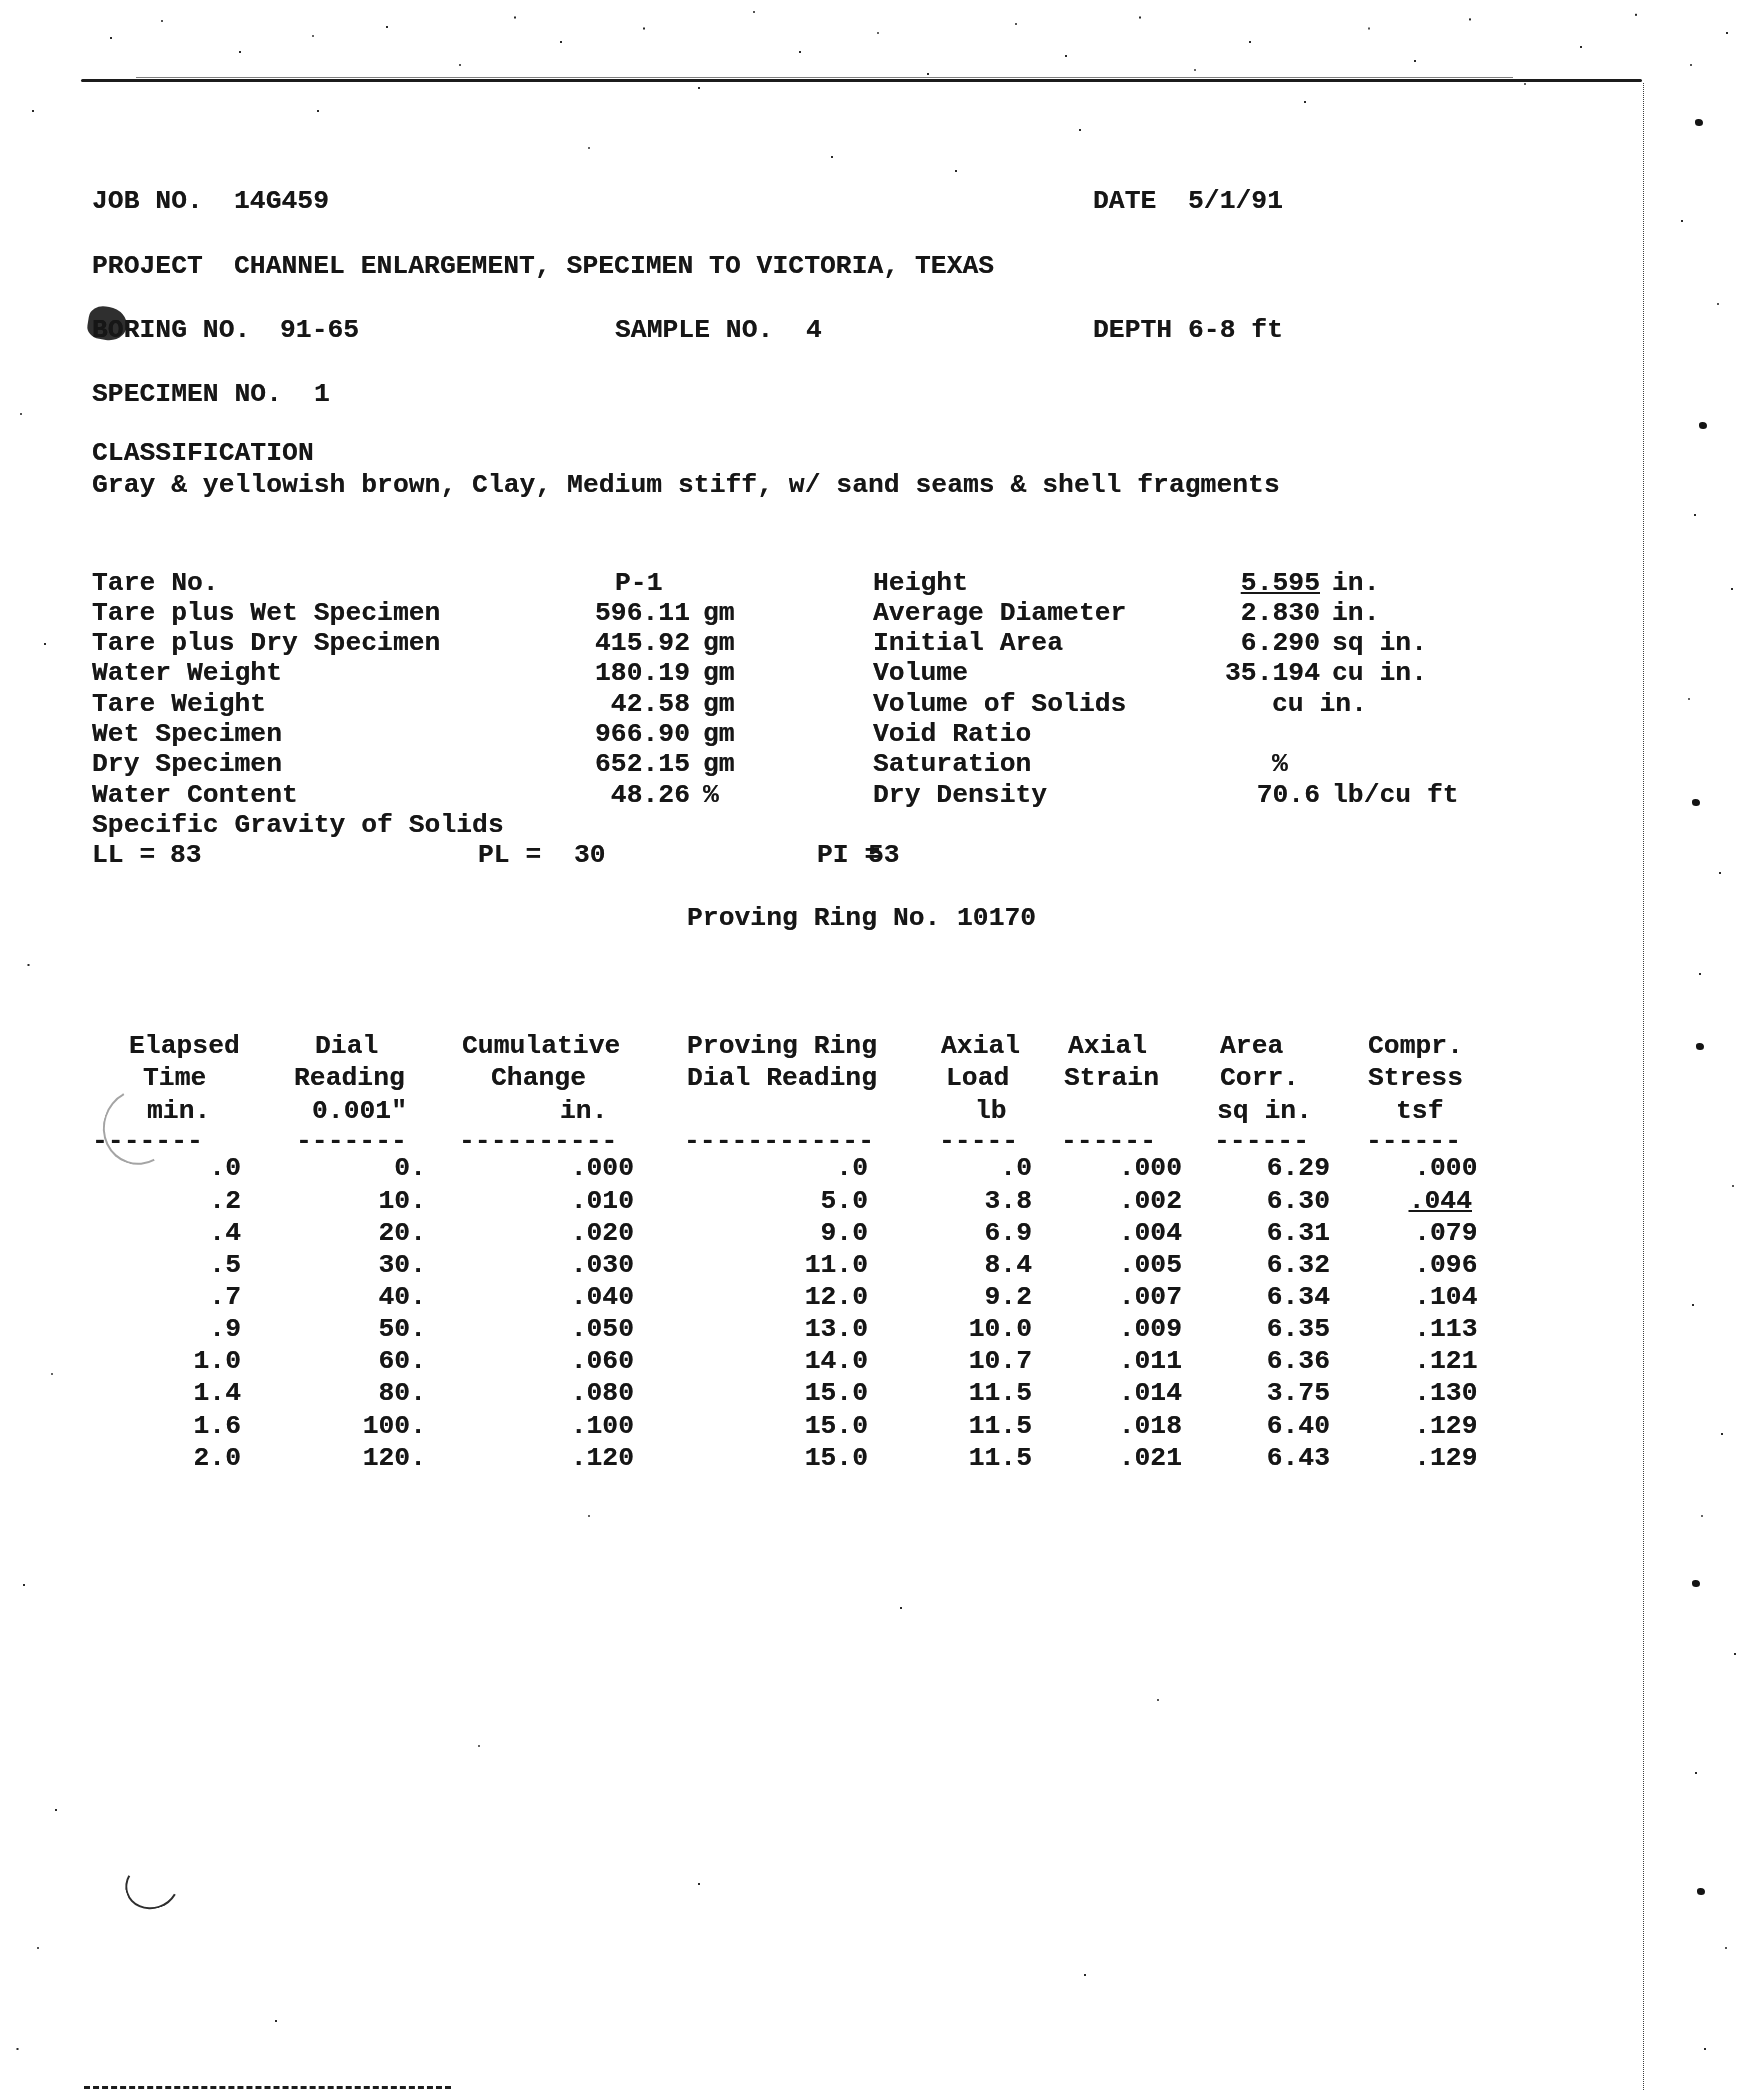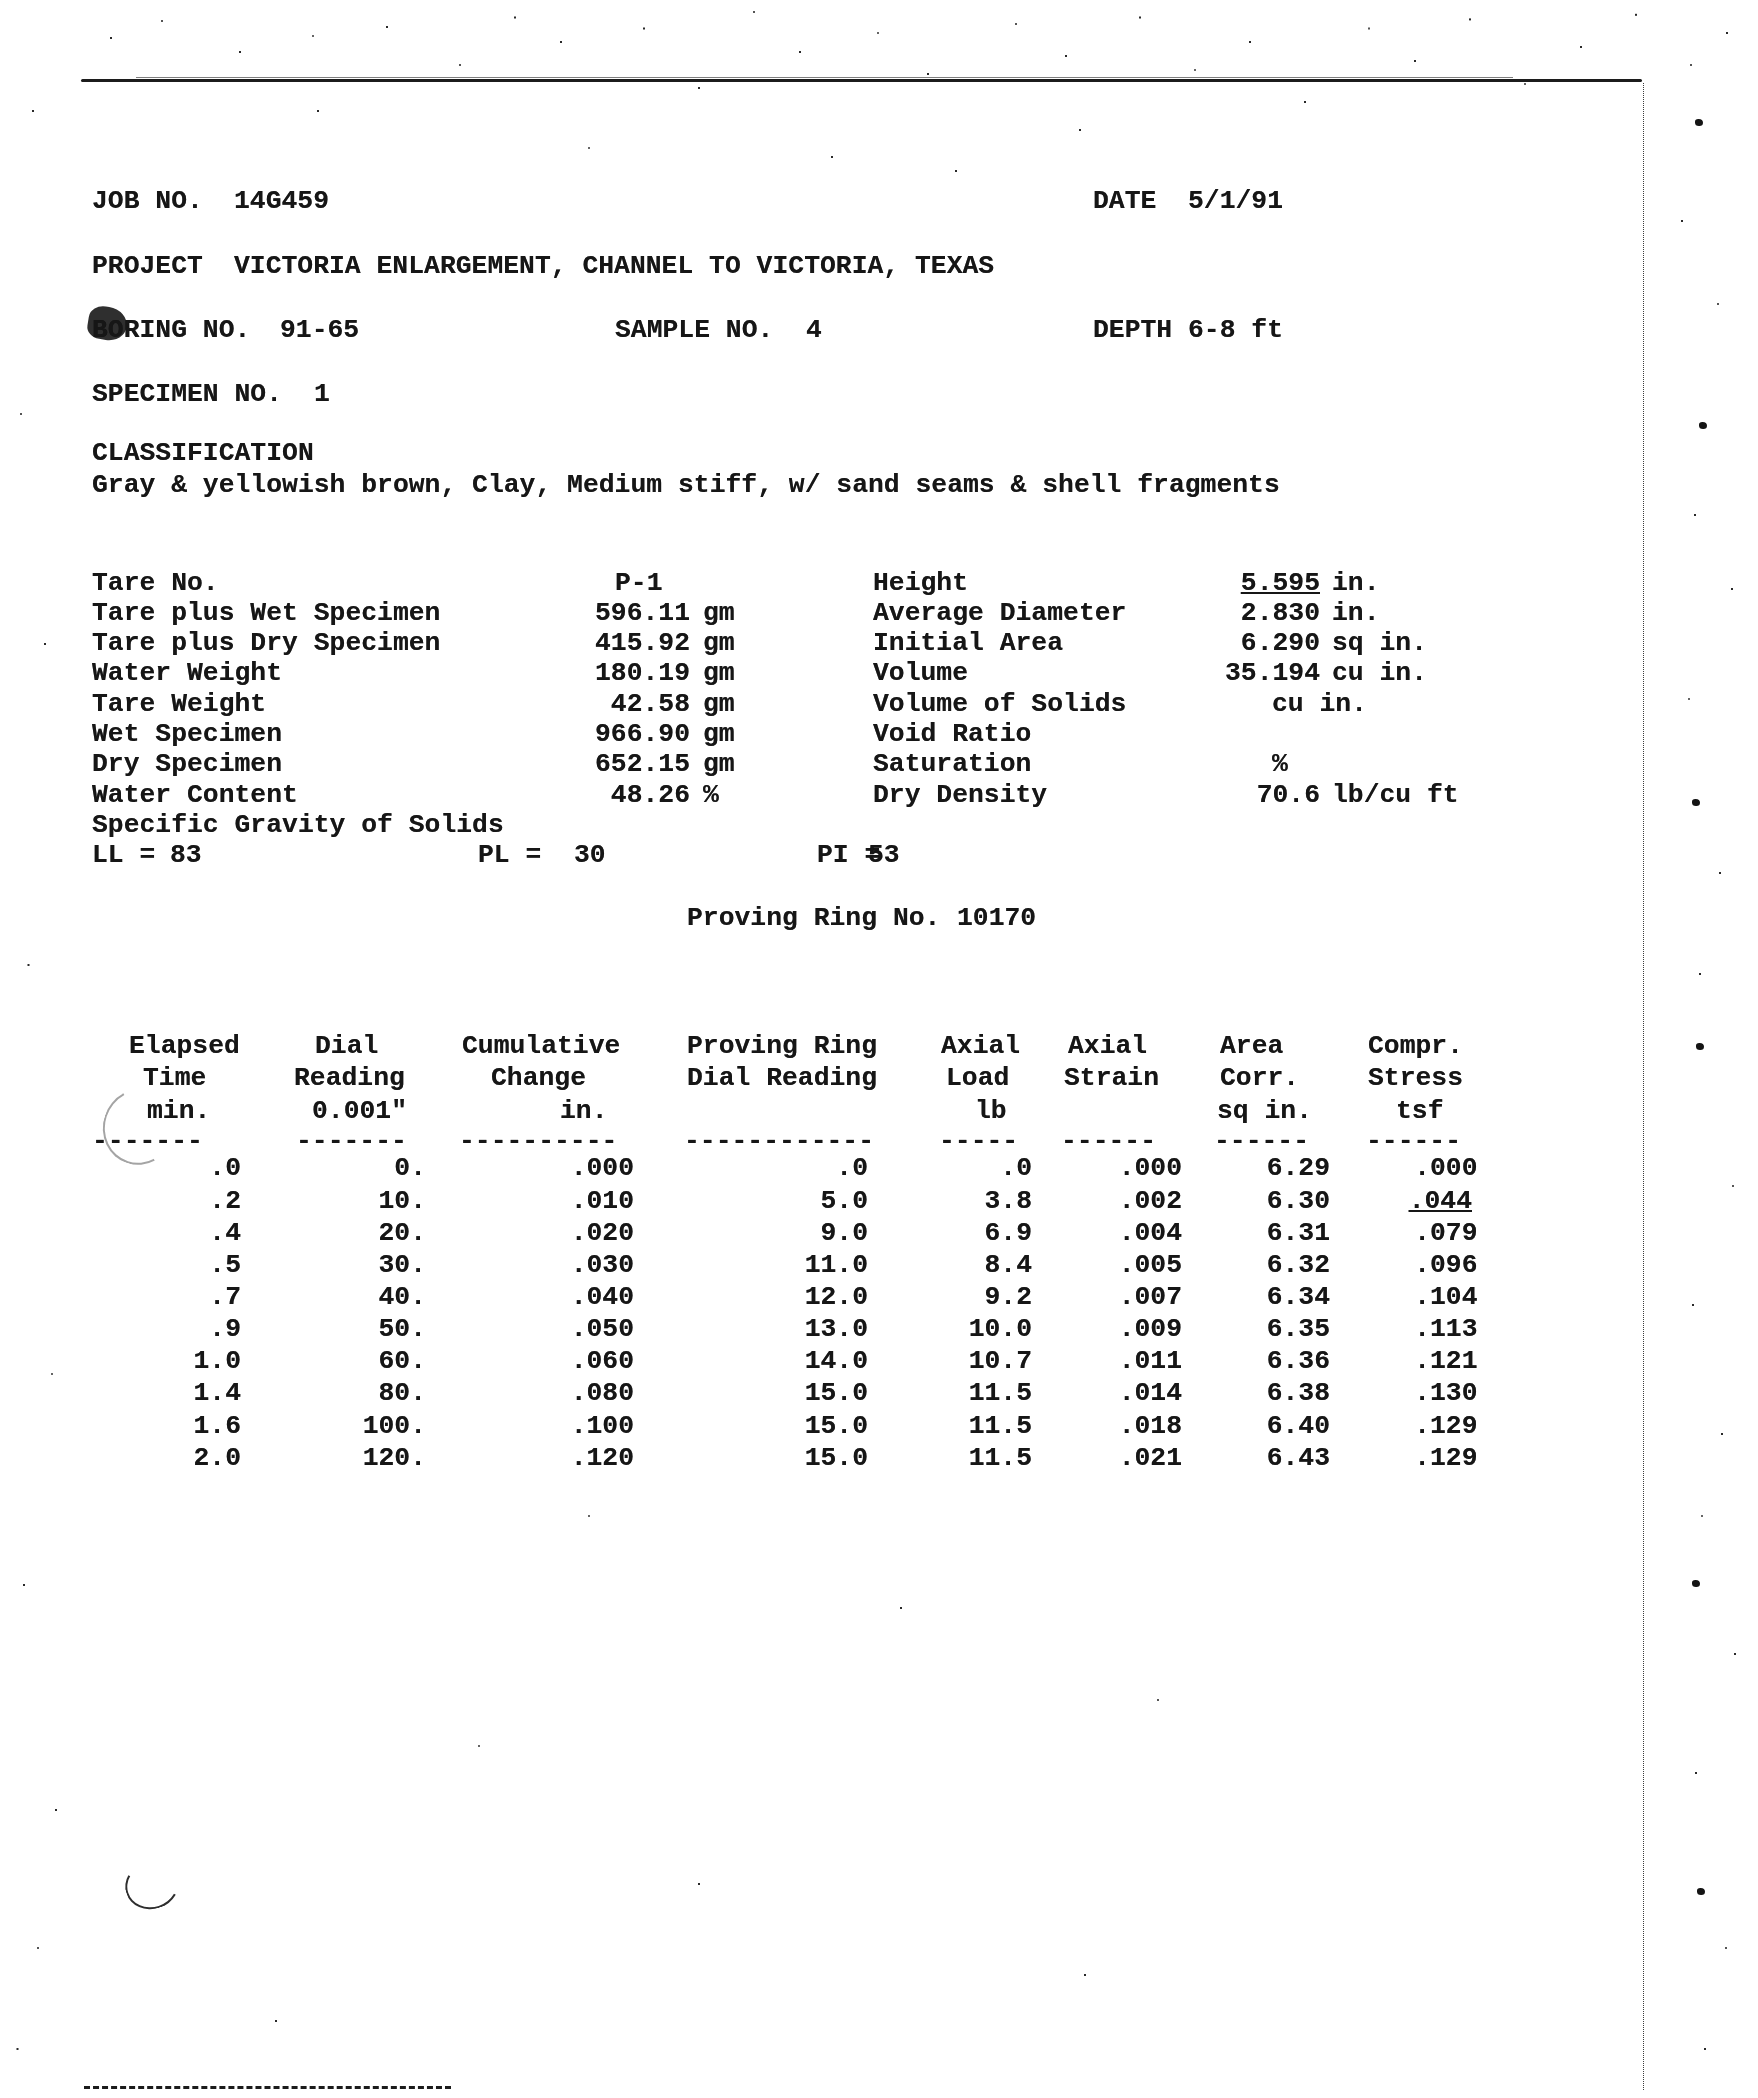--- a/index.html
+++ b/index.html
@@ -69,21 +69,21 @@
 
   <div class="ln" style="top:186px">
     <span style="left:0">JOB NO.</span>
     <span style="left:142px">14G459</span>
     <span style="left:1001px">DATE</span>
     <span style="left:1096px">5/1/91</span>
   </div>
 
   <div class="ln" style="top:251px">
     <span style="left:0">PROJECT</span>
-    <span style="left:142px">VICTORIA ENLARGEMENT, CHANNEL TO VICTORIA, TEXAS</span>
+    <span style="left:142px">CHANNEL ENLARGEMENT, SPECIMEN TO VICTORIA, TEXAS</span>
   </div>
 
   <div class="ln" style="top:315px">
     <span style="left:0">BORING NO.</span>
     <span style="left:188px">91-65</span>
     <span style="left:523px">SAMPLE NO.</span>
     <span style="left:714px">4</span>
     <span style="left:1001px">DEPTH</span>
     <span style="left:1096px">6-8 ft</span>
   </div>
@@ -165,17 +165,17 @@
     <div class="ln" style="top: 719px;"><span style="left: 0px; font-family: Liberation Mono, monospace;">Wet Specimen</span><span style="right: 793px;">966.90</span><span style="left: 611px;">gm</span><span style="left: 781px;">Void Ratio</span></div>
     <div class="ln" style="top: 749px;"><span style="left: 0px;">Dry Specimen</span><span style="right: 793px;">652.15</span><span style="left: 611px;">gm</span><span style="left: 781px;">Saturation</span><span style="left: 1180px;">%</span></div>
     <div class="ln" style="top: 780px;"><span style="left: 0px;">Water Content</span><span style="right: 793px;">48.26</span><span style="left: 611px;">%</span><span style="left: 781px;">Dry Density</span><span style="right: 163px;">70.6</span><span style="left: 1240px;">lb/cu ft</span></div>
     <div class="ln" style="top: 1153px;"><span style="right: 1242px;">.0</span><span style="right: 1057px;">0.</span><span style="right: 849px;">.000</span><span style="right: 615px;">.0</span><span style="right: 451px;">.0</span><span style="right: 301px;">.000</span><span style="right: 153px;">6.29</span><span style="right: 5.5px;">.000</span></div>
     <div class="ln" style="top: 1186px;"><span style="right: 1242px;">.2</span><span style="right: 1057px;">10.</span><span style="right: 849px;">.010</span><span style="right: 615px;">5.0</span><span style="right: 451px;">3.8</span><span style="right: 301px;">.002</span><span style="right: 153px;">6.30</span><span style="right: 11px; text-decoration: underline;">.044</span></div>
     <div class="ln" style="top: 1218px;"><span style="right: 1242px;">.4</span><span style="right: 1057px;">20.</span><span style="right: 849px;">.020</span><span style="right: 615px;">9.0</span><span style="right: 451px;">6.9</span><span style="right: 301px;">.004</span><span style="right: 153px;">6.31</span><span style="right: 5.5px;">.079</span></div>
     <div class="ln" style="top: 1250px;"><span style="right: 1242px;">.5</span><span style="right: 1057px;">30.</span><span style="right: 849px;">.030</span><span style="right: 615px;">11.0</span><span style="right: 451px;">8.4</span><span style="right: 301px;">.005</span><span style="right: 153px;">6.32</span><span style="right: 5.5px;">.096</span></div>
     <div class="ln" style="top: 1282px;"><span style="right: 1242px;">.7</span><span style="right: 1057px;">40.</span><span style="right: 849px;">.040</span><span style="right: 615px;">12.0</span><span style="right: 451px;">9.2</span><span style="right: 301px;">.007</span><span style="right: 153px;">6.34</span><span style="right: 5.5px;">.104</span></div>
     <div class="ln" style="top: 1314px;"><span style="right: 1242px;">.9</span><span style="right: 1057px;">50.</span><span style="right: 849px;">.050</span><span style="right: 615px;">13.0</span><span style="right: 451px;">10.0</span><span style="right: 301px;">.009</span><span style="right: 153px;">6.35</span><span style="right: 5.5px;">.113</span></div>
     <div class="ln" style="top: 1346px;"><span style="right: 1242px;">1.0</span><span style="right: 1057px;">60.</span><span style="right: 849px;">.060</span><span style="right: 615px;">14.0</span><span style="right: 451px;">10.7</span><span style="right: 301px;">.011</span><span style="right: 153px;">6.36</span><span style="right: 5.5px;">.121</span></div>
-    <div class="ln" style="top: 1378px;"><span style="right: 1242px;">1.4</span><span style="right: 1057px;">80.</span><span style="right: 849px;">.080</span><span style="right: 615px;">15.0</span><span style="right: 451px;">11.5</span><span style="right: 301px;">.014</span><span style="right: 153px;">6.38</span><span style="right: 5.5px;">.130</span></div>
+    <div class="ln" style="top: 1378px;"><span style="right: 1242px;">1.4</span><span style="right: 1057px;">80.</span><span style="right: 849px;">.080</span><span style="right: 615px;">15.0</span><span style="right: 451px;">11.5</span><span style="right: 301px;">.014</span><span style="right: 153px;">3.75</span><span style="right: 5.5px;">.130</span></div>
     <div class="ln" style="top: 1411px;"><span style="right: 1242px;">1.6</span><span style="right: 1057px;">100.</span><span style="right: 849px;">.100</span><span style="right: 615px;">15.0</span><span style="right: 451px;">11.5</span><span style="right: 301px;">.018</span><span style="right: 153px;">6.40</span><span style="right: 5.5px;">.129</span></div>
     <div class="ln" style="top: 1443px;"><span style="right: 1242px;">2.0</span><span style="right: 1057px;">120.</span><span style="right: 849px;">.120</span><span style="right: 615px;">15.0</span><span style="right: 451px;">11.5</span><span style="right: 301px;">.021</span><span style="right: 153px;">6.43</span><span style="right: 5.5px;">.129</span></div>
   </div>
 
 
 </body></html>

